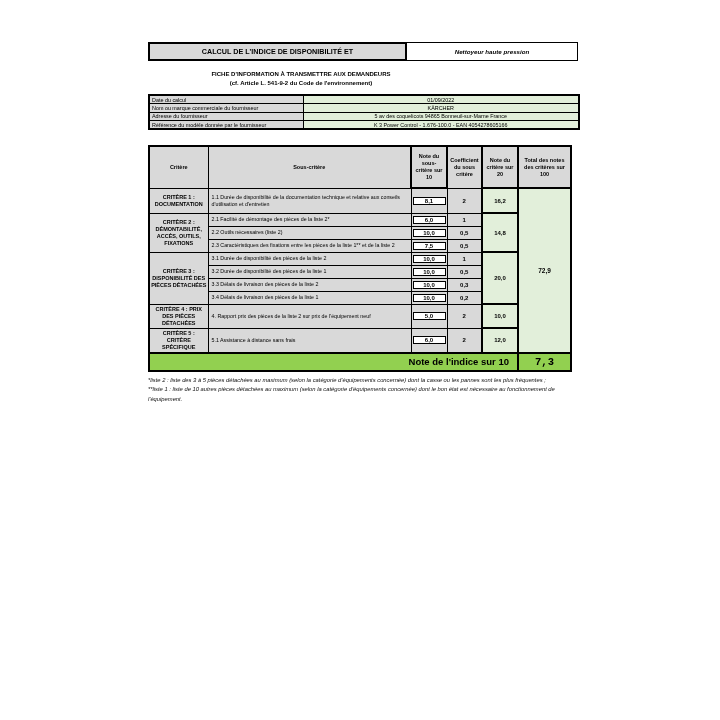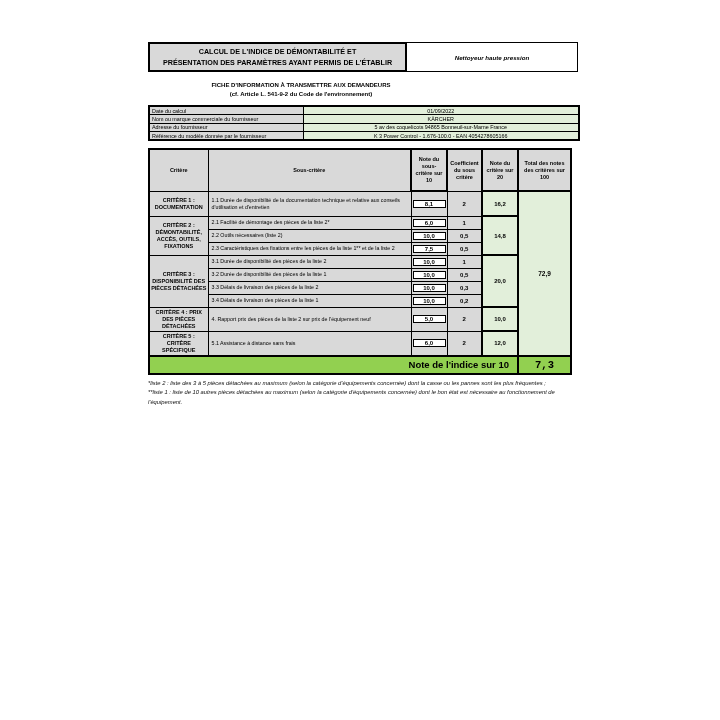--- a/index.html
+++ b/index.html
@@ -27,21 +27,21 @@
 
   
   table{border-collapse:collapse;table-layout:fixed;}
   .info{width:430px;margin-top:7px;border:2px solid #000;}
   .info td{border:1px solid #000;font-size:5.4px;height:8.5px;
     padding:0 2px;overflow:hidden;white-space:nowrap;}
   .info td.ilabel{width:154px;background:var(--gray);}
   .info td.ivalue{width:276px;background:var(--ltgreen);text-align:center;}
 
   
-  .main{width:422px;margin-top:7px;border:2px solid #000;}
+  .main{width:422px;margin-top:15px;border:2px solid #000;}
   .main th,.main td{border:1px solid #000;overflow:hidden;}
   .main th{background:var(--gray);font-size:5.5px;font-weight:bold;
     height:42px;text-align:center;padding:1px 2px;line-height:7px;}
   .main th.thick,
   .main td.thick{border-width:2px;}
   td.crit{background:var(--gray);font-weight:bold;font-size:5.5px;
     text-align:center;line-height:7px;padding:1px;}
   td.sub{background:var(--gray);font-size:5.3px;line-height:6.8px;
     padding:1px 3px;text-align:left;}
   td.s10cell{background:var(--gray);padding:1px;}
@@ -63,22 +63,21 @@
     line-height:9.5px;color:#111;}
 </style>
 </head>
 <body>
 
 <div class="page">
   <div class="doc">
 
     <div class="hdr">
       <div class="titlebox">
-        <div>CALCUL DE L'INDICE DE DÉMONTABILITÉ ET</div>
-        <div>PRÉSENTATION DES PARAMÈTRES AYANT PERMIS DE L'ÉTABLIR</div>
+        <div>CALCUL DE L'INDICE DE DISPONIBILITÉ ET</div>
       </div>
       <div class="prodbox">
         <span>Nettoyeur haute pression</span>
       </div>
     </div>
 
     <div class="subtitle">
       <div>FICHE D'INFORMATION À TRANSMETTRE AUX DEMANDEURS</div>
       <div>(cf. Article L. 541-9-2 du Code de l'environnement)</div>
     </div>

